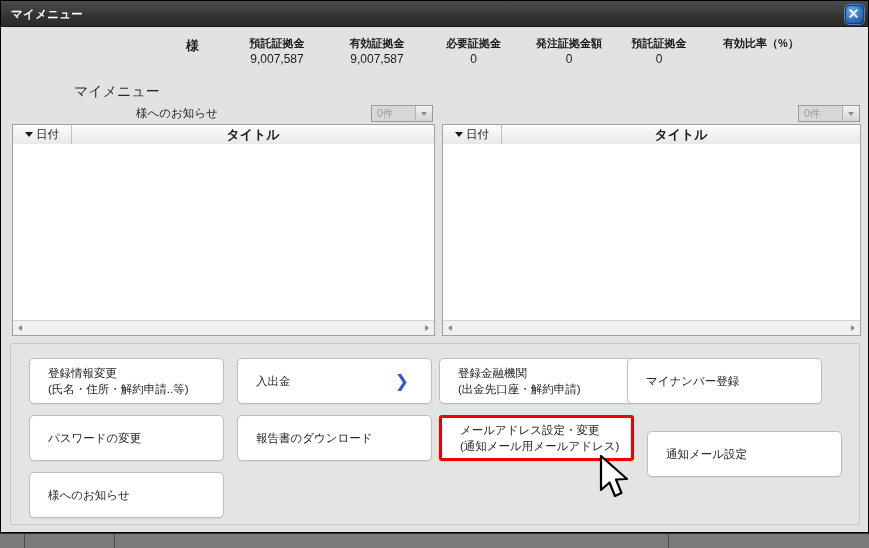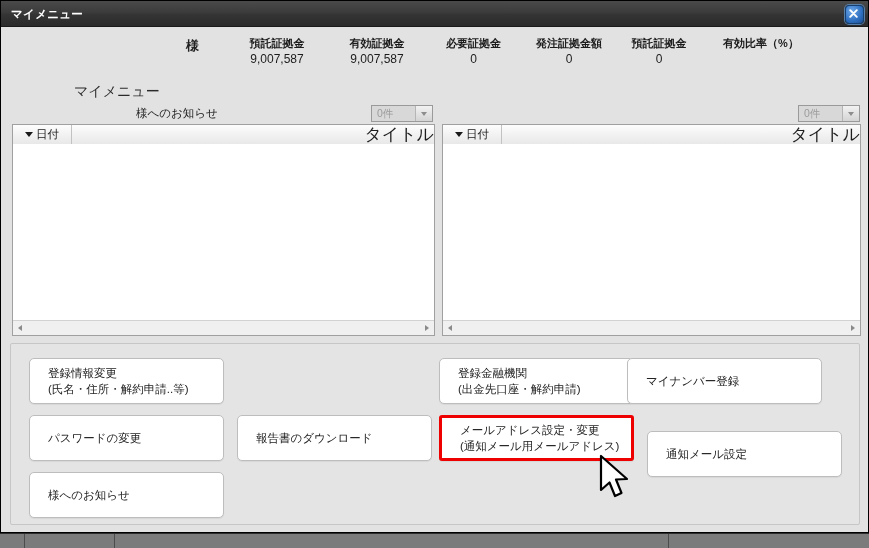--- a/index.html
+++ b/index.html
@@ -189,24 +189,25 @@
   .sort-caret {
     width: 0; height: 0;
     border-left: 4px solid transparent;
     border-right: 4px solid transparent;
     border-top: 5px solid #1a1a1a;
   }
   .col-title {
     flex: 1;
     display: flex;
     align-items: center;
-    justify-content: flex-end;
-    font-size: 17px;
+    justify-content: center;
+    font-size: 13px;
     color: #1c1c1c;
     cursor: pointer;
+    font-weight: bold;
   }
   .list-body {
     position: absolute;
     left: 0; right: 0;
     top: 19px; bottom: 15px;
     background: #ffffff;
   }
   .hscroll {
     position: absolute;
     left: 0; right: 0; bottom: 0;
@@ -427,20 +428,26 @@
 
     <div class="buttonarea">
 
       <div class="menu-btn" style="left:18px; top:14px;">
         <span class="mb-text">
           <span>登録情報変更</span>
           <span class="l2">(氏名・住所・解約申請..等)</span>
         </span>
       </div>
 
+      <div class="menu-btn" style="left:226px; top:14px;">
+        <span class="mb-text">
+          <span>入出金</span>
+        </span>
+        <span class="mb-chevron">❯</span>
+      </div>
 
       <div class="menu-btn" style="left:428px; top:14px;">
         <span class="mb-text">
           <span>登録金融機関</span>
           <span class="l2">(出金先口座・解約申請)</span>
         </span>
       </div>
 
       <div class="menu-btn" style="left:616px; top:14px;">
         <span class="mb-text">

